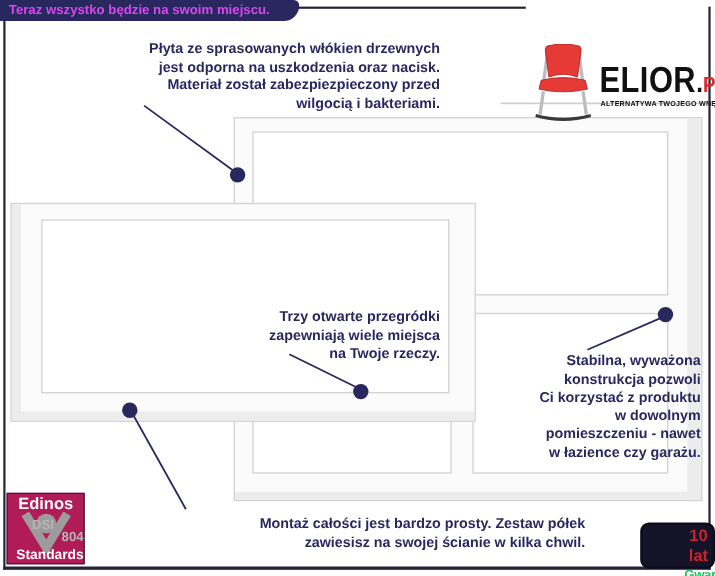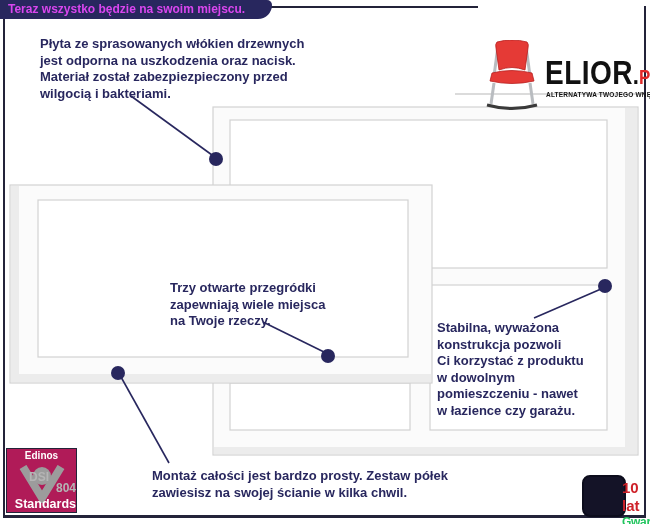--- a/index.html
+++ b/index.html
@@ -30,21 +30,21 @@
   .board{fill:var(--shelf-fill);stroke:var(--shelf-stroke);stroke-width:1.2;}
   .hole{fill:#ffffff;stroke:var(--shelf-stroke);stroke-width:1.2;}
   .bevel{fill:var(--shelf-bevel);}
   .ann-line{stroke:var(--navy);stroke-width:1.6;}
   .ann-dot{fill:var(--navy);}
   .soft-line{stroke:var(--soft-line);stroke-width:1.5;}
 
   
   .ann{
     position:absolute;z-index:4;white-space:pre-line;
-    color:var(--navy);font-weight:bold;font-size:13px;line-height:16.5px;
+    color:var(--navy);font-weight:bold;font-size:13px;line-height:16.5px;text-align:right;
   }
   #ann-material{left:40px;top:36px;width:360px;}
   #ann-compartments{left:170px;top:280px;width:230px;}
   #ann-stability{left:437px;top:320px;width:200px;}
   #ann-assembly{left:152px;top:468px;width:380px;}
 
   
   .logo-area{left:455px;top:0;width:195px;height:95px;z-index:5;margin-top:32px;}
   .chair{position:absolute;left:27px;top:8px;}
   .brand-row{position:absolute;left:90px;top:26px;display:flex;align-items:baseline;transform:scaleX(.85);transform-origin:left;}
@@ -52,30 +52,30 @@
   .brand-dot{color:#111;font-weight:bold;font-size:26px;}
   .brand-tld{color:var(--logo-red);font-weight:bold;font-size:20px;}
   .brand-tagline{position:absolute;left:91px;top:59px;color:#111;font-weight:bold;font-size:6.5px;letter-spacing:.2px;white-space:nowrap;}
 
   
   .edinos{
     left:6px;top:448px;width:71px;height:65px;z-index:6;
     background:var(--edinos-bg);border:1px solid var(--frame);box-sizing:border-box;
   }
   .edinos-title{position:absolute;left:0;top:1px;width:100%;text-align:center;
-    color:#fff;font-weight:bold;font-size:10px;z-index:2;}
+    color:#fff;font-weight:bold;font-size:15px;z-index:2;}
   .edinos-v{position:absolute;left:12px;top:16px;z-index:1;}
   .edinos-dsi{position:absolute;left:4px;top:21px;color:var(--edinos-gray);font-weight:bold;font-size:12px;z-index:2;margin-left:18px;}
   .edinos-804{position:absolute;right:0;top:32px;color:var(--edinos-gray);font-weight:bold;font-size:12px;z-index:2;}
   .edinos-standards{position:absolute;left:0;bottom:1px;width:100%;text-align:right;
     color:#fff;font-weight:bold;font-size:12.5px;z-index:3;}
 
   
   .warranty{
-    left:582px;top:475px;width:44px;height:42px;z-index:7;
+    left:582px;top:475px;width:68px;height:42px;z-index:7;
     background:var(--warranty-bg);border:2px solid #0c0c1c;border-radius:8px;box-sizing:border-box;
     text-align:center;
     padding-left:38px;
   }
   .warranty-years{color:var(--warranty-red);font-weight:bold;font-size:15px;line-height:18px;margin-top:2px;}
   .warranty-label{color:#22c55e;font-weight:bold;font-size:12px;line-height:15px;letter-spacing:-.3px;}
 </style>
 </head>
 <body>
 

